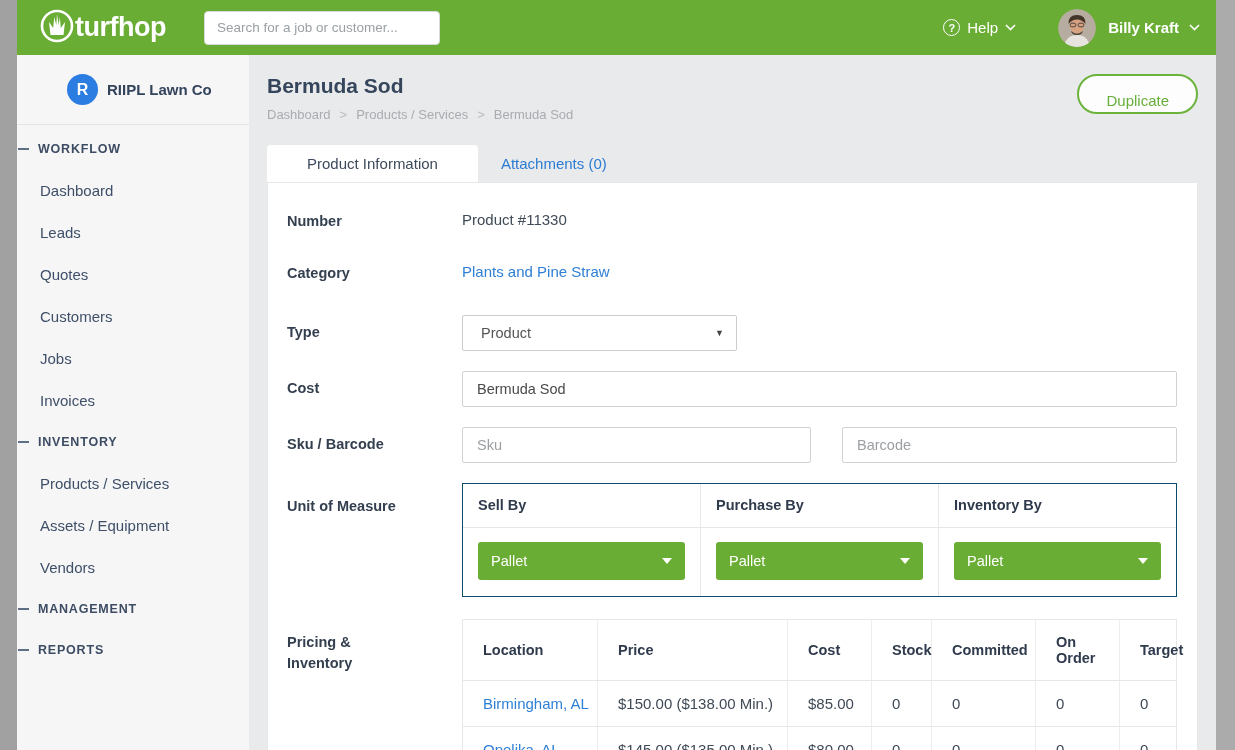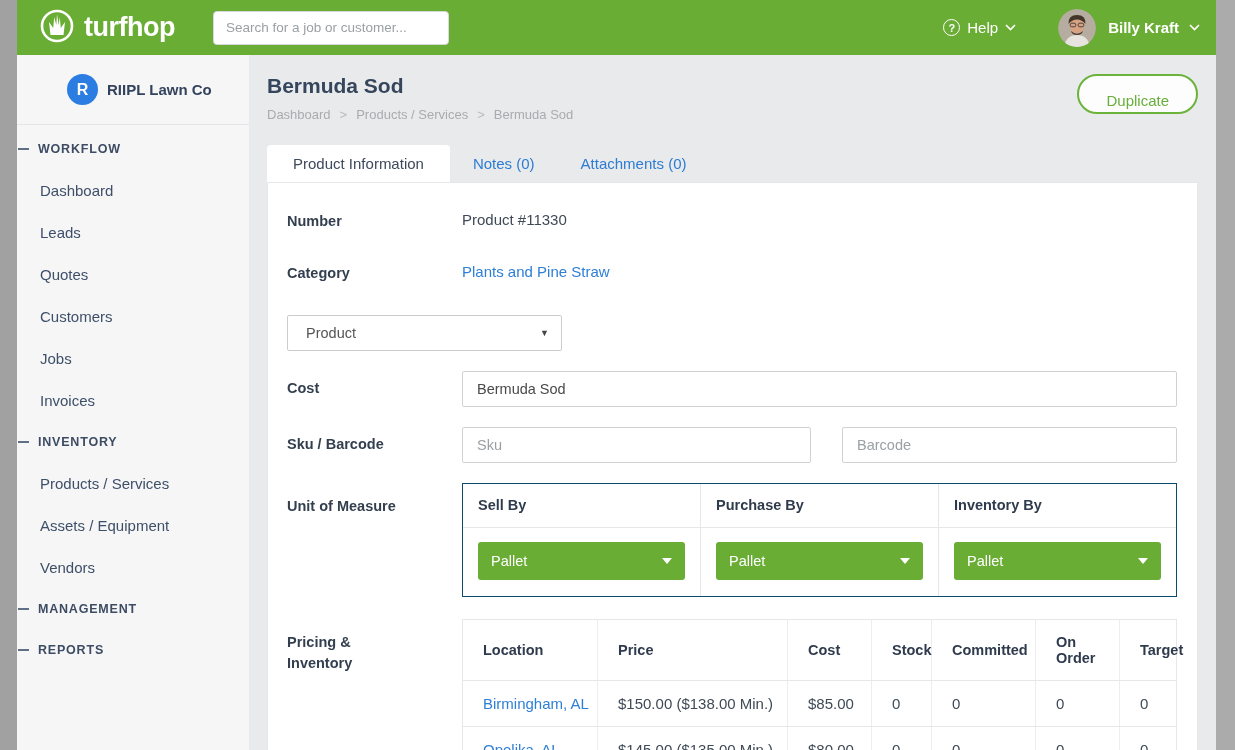--- a/index.html
+++ b/index.html
@@ -7,21 +7,21 @@
   body { font-family:"Liberation Sans", sans-serif; display:flex; background:#e9eaeb; }
 
   
   .edge-left  { width:17px; height:750px; background:#a1a1a1; flex:0 0 auto; }
   .edge-right { width:19px; height:750px; background:#ababab; flex:0 0 auto; }
 
   .app { width:1199px; height:750px; display:flex; flex-direction:column; flex:0 0 auto; }
 
   
   .topbar { height:55px; background:#6aad35; display:flex; align-items:center; padding:0 16px 0 22px; flex:0 0 auto; }
-  .brand { display:flex; align-items:center; gap:9px; cursor:pointer; }
+  .brand { display:flex; align-items:center; cursor:pointer; }
   .brand-text { color:#fff; font-size:27px; font-weight:bold; letter-spacing:-0.5px; }
   .search-box { margin-left:38px; width:236px; height:34px; background:#fff; border:1px solid #d7d9da;
                 border-radius:4px; padding:0 12px; font-size:13.5px; color:#444; outline:none; }
   .search-box::placeholder { color:#9aa0a4; }
   .top-right { margin-left:auto; display:flex; align-items:center; }
   .help-menu { display:flex; align-items:center; gap:7px; color:#fff; font-size:15px; cursor:pointer; }
   .help-q { width:17px; height:17px; border:1.5px solid #fff; border-radius:50%; display:flex;
             align-items:center; justify-content:center; font-size:11px; font-weight:bold; }
   .chev { width:11px; height:7px; display:inline-block; }
   .avatar { width:38px; height:38px; border-radius:50%; overflow:hidden; margin-left:42px; flex:0 0 auto; cursor:pointer; }
@@ -56,21 +56,21 @@
   .crumb { color:#a8acb0; cursor:pointer; }
   .crumb-current { color:#a8acb0; }
   .crumb-sep { color:#b7bbbe; }
   .btn-duplicate { position:absolute; right:0; top:19px; height:40px; padding:16px 27px; background:#fdfdfd;
                    border:2px solid #6cb33c; border-radius:21px; color:#67af3a; font-size:15px; cursor:pointer;
                    font-family:"Liberation Sans", sans-serif; }
 
   
   .tabs { display:flex; margin-top:23px; height:37px; }
   .tab { display:flex; align-items:center; padding:0 23px; font-size:15px; color:#2c7cd3; cursor:pointer; }
-  .tab.active { background:#fff; border-radius:4px 4px 0 0; color:#3d4a5c; padding:0 26px; }
+  .tab.active { background:#fff; border-radius:4px 4px 0 0; color:#3d4a5c; padding:0 40px; }
 
   
   .card { background:#fff; border:1px solid #e6e7e8; border-bottom:none; min-height:600px;
           padding:28px 20px 0 19px; }
   .form-row { display:grid; grid-template-columns:175px 1fr; margin-bottom:30px; }
   .form-row.center { align-items:center; margin-bottom:20px; }
   .form-row.top { align-items:start; margin-bottom:22px; }
   .f-label { font-size:14.5px; font-weight:bold; color:#333f4f; line-height:1.5; }
   .f-static { font-size:15px; color:#3f4a56; }
   .f-link { font-size:15px; color:#2e7fd6; cursor:pointer; }
@@ -205,37 +205,37 @@
           <span class="crumb-sep">&gt;</span>
           <span class="crumb">Products / Services</span>
           <span class="crumb-sep">&gt;</span>
           <span class="crumb-current">Bermuda Sod</span>
         </div>
         <button class="btn-duplicate">Duplicate</button>
       </div>
 
       <div class="tabs">
         <div class="tab active">Product Information</div>
-        <div class="tab">Notes (0)</div>
         <div class="tab">Attachments (0)</div>
       </div>
 
       <section class="card">
 
         <div class="form-row">
           <div class="f-label">Number</div>
           <div class="f-static">Product #11330</div>
         </div>
 
         <div class="form-row">
           <div class="f-label">Category</div>
           <div class="f-link">Plants and Pine Straw</div>
         </div>
 
         <div class="form-row center">
+          <div class="f-label">Type</div>
           <div class="select-like">
             <span>Product</span>
             <span class="select-caret">▼</span>
           </div>
         </div>
 
         <div class="form-row center">
           <div class="f-label">Cost</div>
           <input class="text-input" type="text" value="Bermuda Sod" style="">
         </div>

